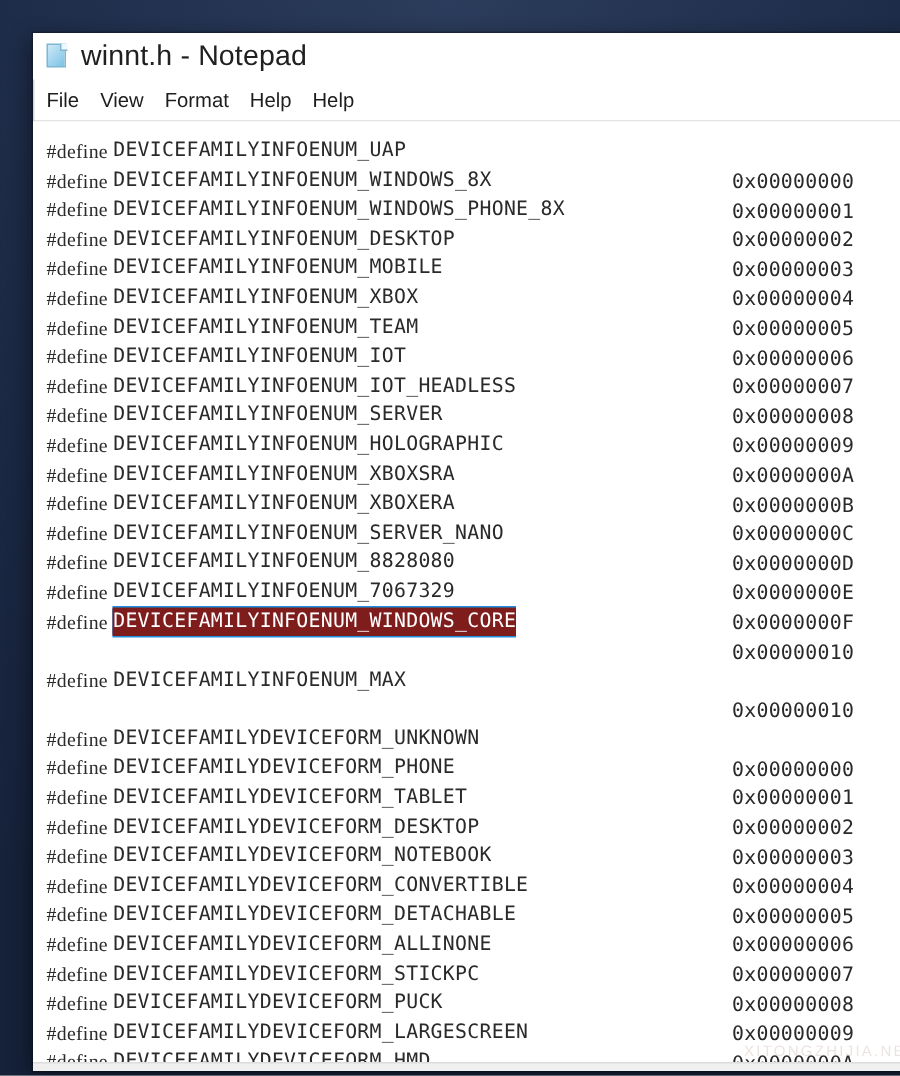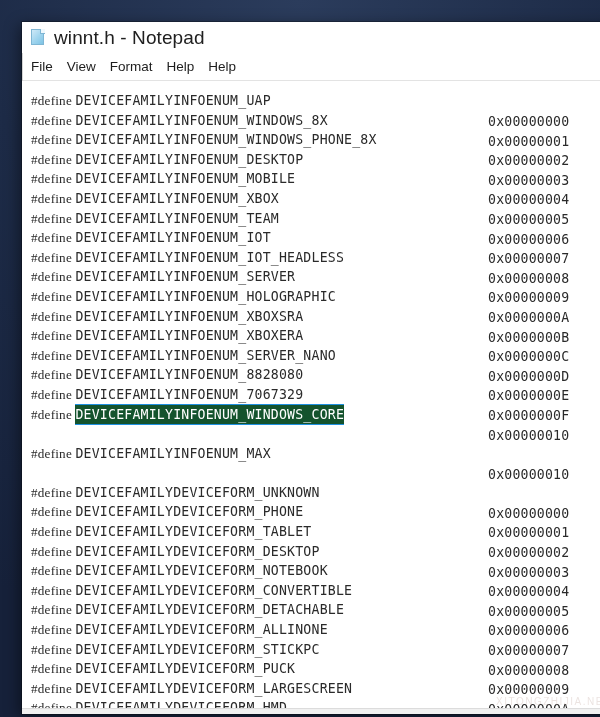--- a/index.html
+++ b/index.html
@@ -123,21 +123,21 @@
     flex: 0 0 auto;
     letter-spacing: 0.2px;
     font-family: Liberation Serif, serif;
   }
   .ln-name {
     flex: 0 0 auto;
     letter-spacing: 0.2px;
     padding: 0 0 0 0;
   }
   .code-line.selected .ln-name {
-    background: #14532d;
+    background: #7f1d1d;
     color: #ffffff;
     box-shadow: 0 -1px 0 #1f90e0, 0 1px 0 #1f90e0;
   }
   .ln-value {
     position: absolute;
     left: 466px;
     letter-spacing: 0.2px;
     margin-top: 21px;
   }
   .code-line.blank { height: 19.6px; }

